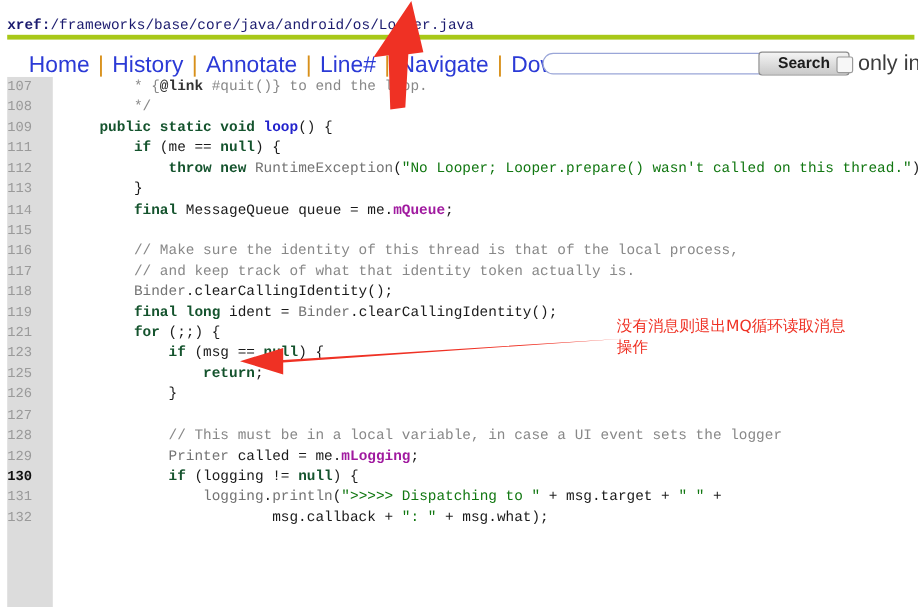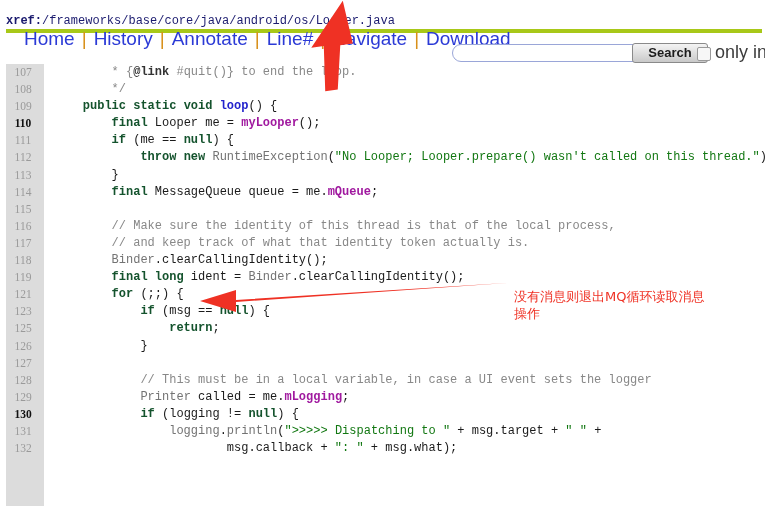--- a/index.html
+++ b/index.html
@@ -17,21 +17,21 @@
   #xref-line{
     position:absolute;left:6px;top:14px;
     font-family:"Liberation Mono","DejaVu Sans Mono",monospace;
     font-size:12px;color:#1a1a6e;white-space:nowrap;letter-spacing:0px;
   }
   #xref-line .xlabel{font-weight:bold;}
   #xref-line .seg{color:#1a1a6e;}
 
   #green-bar{position:absolute;left:6px;top:29px;width:756px;height:4px;background:#a8c818;}
 
-  #navbar{position:absolute;left:18px;top:26px;height:26px;display:flex;align-items:center;white-space:nowrap;}
+  #navbar{position:absolute;left:18px;top:42px;height:26px;display:flex;align-items:center;white-space:nowrap;}
   .nav-link{
     font-size:19px;color:#2b3ad6;font-family:"Liberation Sans",sans-serif;
     padding:0 6px;text-decoration:none;cursor:pointer;line-height:24px;
   }
   .nav-sep{color:#d8901a;font-size:19px;line-height:22px;padding:0 1px;}
 
   #search-input{
     position:absolute;left:452px;top:44px;width:172px;height:16px;
     border:1px solid #9aa6d8;border-radius:9px;background:#fff;
     font-size:12px;padding:0 8px;outline:none;color:#222;
@@ -56,42 +56,42 @@
   
   #code-area{
     position:absolute;left:0;top:64px;width:765px;height:442px;
     background:#ffffff;overflow:hidden;
   }
   #gutter-bg{position:absolute;left:6px;top:0;width:38px;height:442px;background:#dcdcdc;}
 
   .code-line{position:relative;height:17.1px;white-space:nowrap;font-size:0;}
   .lno{
     display:inline-block;width:38px;margin-left:6px;
-    text-align:center;padding-right:4px;box-sizing:border-box;
-    font-family:Liberation Serif, serif;
+    text-align:left;padding-right:4px;box-sizing:border-box;
+    font-family:Liberation Mono, monospace;
     font-size:11.5px;color:#9a9a9a;vertical-align:top;line-height:17px;
   }
   .lno.major{color:#111;font-weight:bold;}
   .src{
     display:inline-block;padding-left:10px;
     font-family:"Liberation Mono","DejaVu Sans Mono",monospace;
     font-size:12px;color:#1a1a1a;vertical-align:top;line-height:17px;
     white-space:pre;
   }
   .kw{font-weight:bold;color:#14532d;}
   .fn{color:#2222cc;font-weight:bold;text-align:right;}
   .mem{color:#a0199f;font-weight:bold;}
   .str{color:#117711;}
   .cm{color:#888888;}
   .id{color:#737373;}
   .pl{color:#1a1a1a;}
 
   
   #anno-text{
-    position:absolute;left:514px;top:288px;width:246px;
+    position:absolute;left:514px;top:264px;width:246px;
     color:#ef3124;font-size:13px;line-height:17px;
     font-family:"DejaVu Sans","Liberation Sans",sans-serif;
   }
   .arrow-svg{position:absolute;pointer-events:none;}
 </style>
 </head>
 <body>
 
 <div id="header">
 
@@ -120,21 +120,20 @@
   <div id="only-checkbox"></div>
   <div id="only-label">only in</div>
 </div>
 
 <div id="code-area">
   <div id="gutter-bg"></div>
   <div id="code-lines">
       <div class="code-line"><span class="lno">107</span><span class="src"><span class="cm">        * {</span><span class="cm" style="color: rgb(51, 51, 51); font-weight: bold;">@link</span><span class="cm"> #quit()} to end the loop.</span></span></div>
       <div class="code-line"><span class="lno">108</span><span class="src"><span class="cm">        */</span></span></div>
       <div class="code-line"><span class="lno">109</span><span class="src"><span class="pl">    </span><span class="kw">public static void </span><span class="fn">loop</span><span class="pl">() {</span></span></div>
-      <div class="code-line"><span class="lno major">110</span><span class="src"><span class="pl">        </span><span class="kw">final</span><span class="pl"> Looper me = </span><span class="mem">myLooper</span><span class="pl">();</span></span></div>
       <div class="code-line"><span class="lno">111</span><span class="src"><span class="pl">        </span><span class="kw">if</span><span class="pl"> (me == </span><span class="kw">null</span><span class="pl">) {</span></span></div>
       <div class="code-line"><span class="lno">112</span><span class="src"><span class="pl">            </span><span class="kw">throw new</span><span class="pl"> </span><span class="id">RuntimeException</span><span class="pl">(</span><span class="str">"No Looper; Looper.prepare() wasn't called on this thread."</span><span class="pl">);</span></span></div>
       <div class="code-line"><span class="lno">113</span><span class="src"><span class="pl">        }</span></span></div>
       <div class="code-line"><span class="lno">114</span><span class="src"><span class="pl">        </span><span class="kw">final</span><span class="pl"> MessageQueue queue = me.</span><span class="mem">mQueue</span><span class="pl">;</span></span></div>
       <div class="code-line"><span class="lno">115</span><span class="src"><span class="pl"></span></span></div>
       <div class="code-line"><span class="lno">116</span><span class="src"><span class="cm">        // Make sure the identity of this thread is that of the local process,</span></span></div>
       <div class="code-line"><span class="lno">117</span><span class="src"><span class="cm">        // and keep track of what that identity token actually is.</span></span></div>
       <div class="code-line"><span class="lno">118</span><span class="src"><span class="pl">        </span><span class="id">Binder</span><span class="pl">.clearCallingIdentity();</span></span></div>
       <div class="code-line"><span class="lno">119</span><span class="src"><span class="pl">        </span><span class="kw">final long</span><span class="pl"> ident = </span><span class="id">Binder</span><span class="pl">.clearCallingIdentity();</span></span></div>
       <div class="code-line"><span class="lno">121</span><span class="src"><span class="pl">        </span><span class="kw">for</span><span class="pl"> (;;) {</span></span></div>

